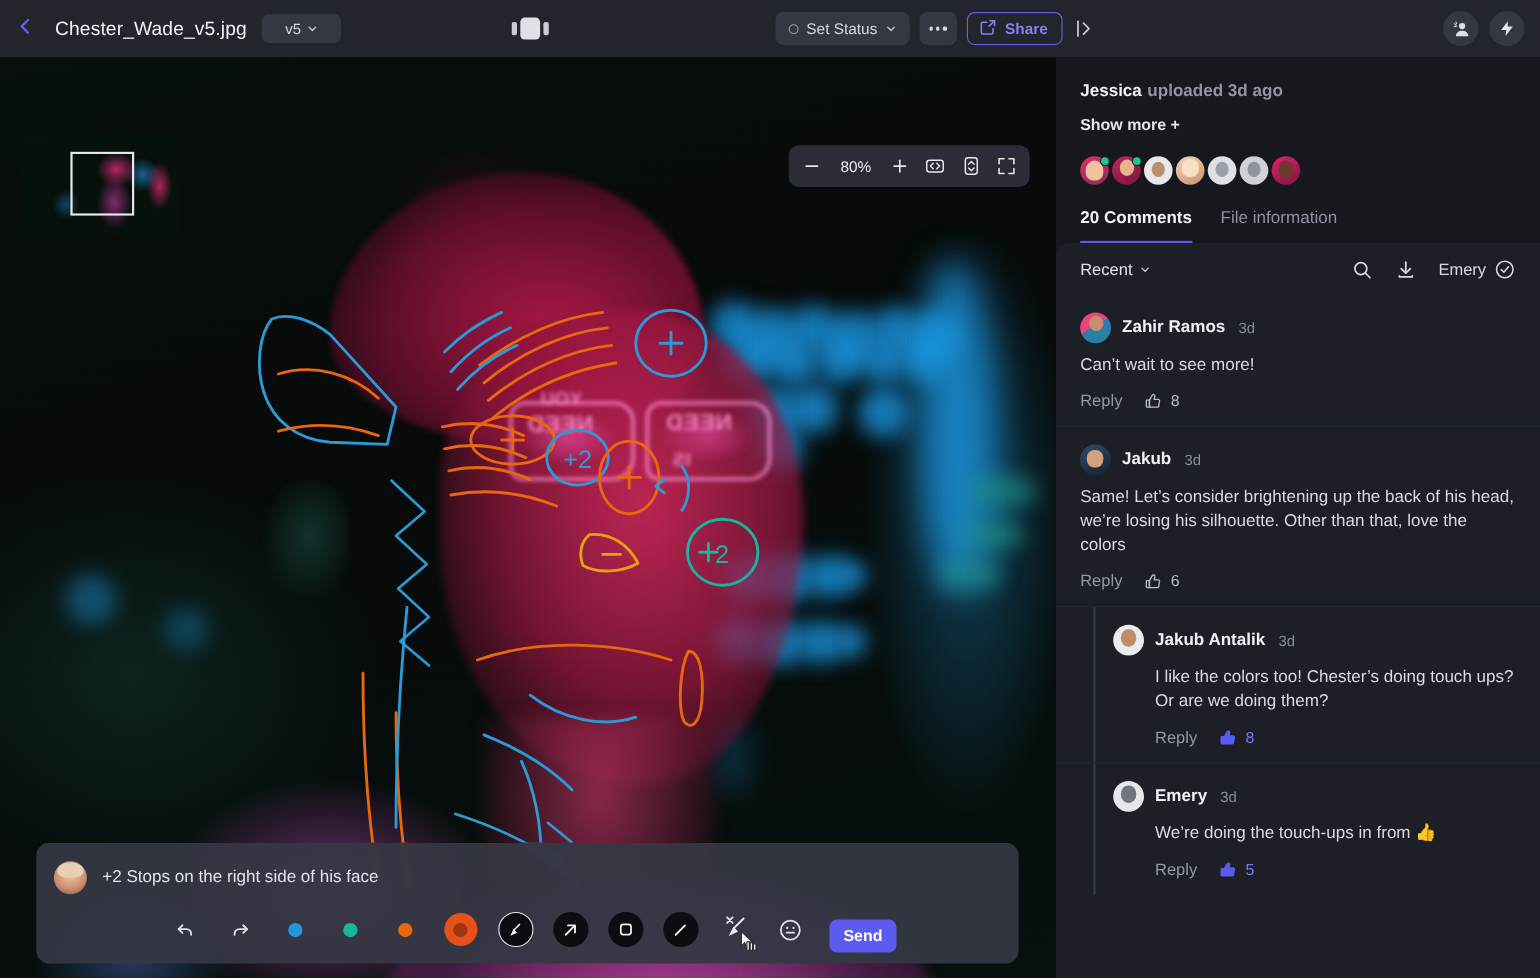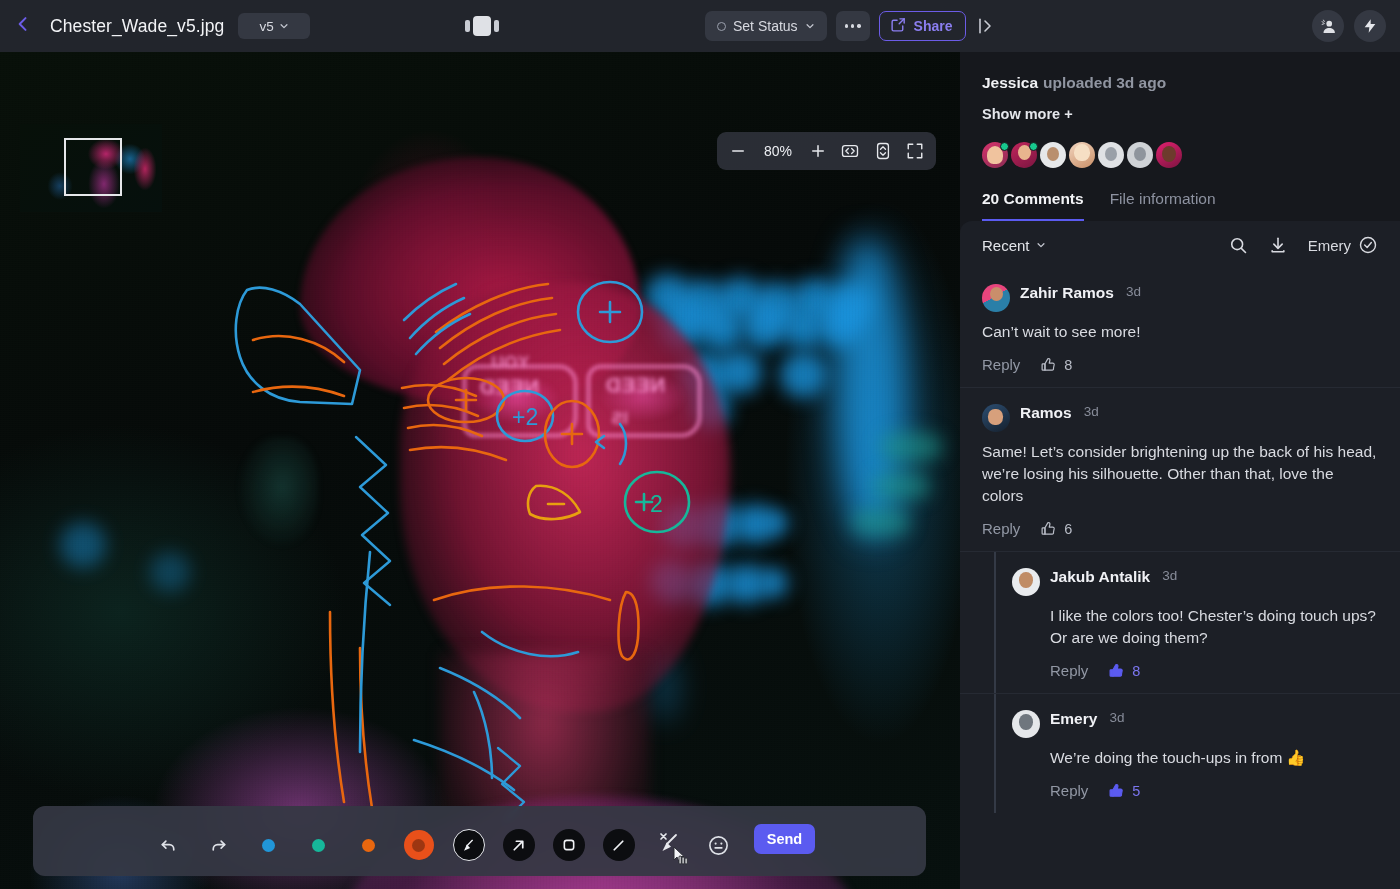--- a/index.html
+++ b/index.html
@@ -153,21 +153,21 @@
   .composer {
     position: absolute; left: 33px; right: 34px; bottom: 13px;
     background: rgba(53,56,68,.93); border-radius: 12px; z-index: 20;
     padding: 12px 16px 10px 16px; backdrop-filter: blur(4px);
   }
   .composer-row { display: flex; align-items: center; gap: 14px; min-height: 40px; }
   .composer-avatar { width: 30px; height: 30px; border-radius: 50%; overflow:hidden; flex:none;
     background: radial-gradient(circle at 50% 38%, #f2c7a8, #c98d6e 60%, #7a4a33); position:relative; }
   .composer-avatar::after { content:""; position:absolute; left:3px; top:1px; width:24px; height:14px; border-radius:50% 50% 40% 40%; background:#e5d0b2; }
   .composer-text { font-size: 15.5px; color: #e3e5ea; }
-  .tools { display: flex; align-items: flex-start; justify-content: center; gap: 0; margin-top: 6px; }
+  .tools { display: flex; align-items: flex-end; justify-content: center; gap: 0; margin-top: 6px; }
   .tool { width: 50px; height: 42px; display: flex; align-items: center; justify-content: center; cursor: pointer; position: relative; }
   .swatch { width: 13px; height: 13px; border-radius: 50%; }
   .swatch-sel { width: 30px; height: 30px; border-radius: 50%; display:flex; align-items:center; justify-content:center; }
   .swatch-sel i { width: 13px; height: 13px; border-radius: 50%; background: rgba(0,0,0,.32); display:block; }
   .tool-circle { width: 32px; height: 32px; border-radius: 50%; background: #0c0d10; display:flex; align-items:center; justify-content:center; }
   .tool-circle.sel { border: 1.8px solid #e4e6eb; background: #0c0d10; }
   .send-btn {
     background: #5b5bf0; color: #fff; border-radius: 7px; height: 30px; padding: 0 13px;
     display: flex; align-items: center; font-size: 14.5px; font-weight: 700; cursor: pointer; margin-left: 10px;
   }
@@ -193,21 +193,21 @@
   .comments-wrap { flex: 1; background: #1c1f26; border-top-left-radius: 12px; margin-left: 0; overflow: hidden; display: flex; flex-direction: column; }
   .c-toolbar { display: flex; align-items: center; padding: 14px 22px 13px 22px; }
   .c-sort { font-size: 15px; color: #e2e4e9; display: flex; align-items: center; gap: 6px; cursor: pointer; }
   .c-toolbar .spacer { flex: 1; }
   .c-tool { margin-left: 20px; display: flex; align-items: center; gap: 7px; cursor: pointer; color: #d8dae0; font-size: 15px; }
 
   .c-list { flex: 1; overflow: hidden; }
   .comment { padding: 16px 22px 14px 22px; border-top: 1px solid #262a33; position: relative; }
   .comment.reply { padding-left: 52px; }
   .thread-line { position: absolute; left: 34px; top: 0; bottom: 0; width: 1.5px; background: #343a46; }
-  .c-head { display: flex; gap: 10px; }
+  .c-head { display: flex; align-items: center; gap: 10px; }
   .c-av { width: 28px; height: 28px; border-radius: 50%; flex: none; overflow: hidden; position: relative; }
   .c-name { font-size: 15.5px; font-weight: 700; color: #f0f1f5; }
   .c-time { font-size: 13.5px; color: #878c99; margin-left: 2px; }
   .c-body { margin-top: 9px; font-size: 15.5px; line-height: 1.42; color: #d9dbe1; }
   .c-acts { margin-top: 13px; display: flex; align-items: center; gap: 20px; }
   .c-reply { font-size: 15px; color: #9298a5; cursor: pointer; }
   .c-likes { display: flex; align-items: center; gap: 7px; font-size: 14.5px; color: #b9bdc7; cursor: pointer; }
   .c-likes.liked { color: #7b76ef; }
 
   
@@ -466,20 +466,24 @@
           <svg width="18" height="18" viewBox="0 0 24 24" fill="none" stroke="#e6e8ec" stroke-width="1.9" stroke-linecap="round" stroke-linejoin="round">
               <polyline points="3 9 3 3 9 3"></polyline>
               <polyline points="15 3 21 3 21 9"></polyline>
               <polyline points="21 15 21 21 15 21"></polyline>
               <polyline points="9 21 3 21 3 15"></polyline>
             </svg>
         </span>
       </div>
 
       <div class="composer">
+        <div class="composer-row">
+          <div class="composer-avatar"></div>
+          <div class="composer-text">+2 Stops on the right side of his face</div>
+        </div>
         <div class="tools">
           <div class="tool">
             <svg width="21" height="21" viewBox="0 0 24 24" fill="none" stroke="#dfe2e8" stroke-width="1.9" stroke-linecap="round" stroke-linejoin="round">
                 <path d="M9 7 L5 11 L9 15"></path>
                 <path d="M5 11 h8 a5 5 0 0 1 5 5 v1"></path>
               </svg>
           </div>
           <div class="tool">
             <svg width="21" height="21" viewBox="0 0 24 24" fill="none" stroke="#dfe2e8" stroke-width="1.9" stroke-linecap="round" stroke-linejoin="round">
                 <path d="M15 7 L19 11 L15 15"></path>
@@ -646,21 +650,21 @@
                     <path d="M7 11l4-7a2 2 0 0 1 3 2l-1 4h5a2 2 0 0 1 2 2.3l-1 5A2 2 0 0 1 17 20H7z"></path>
                   </svg>
                 <span>8</span>
               </span>
             </div>
           </div>
 
           <div class="comment">
             <div class="c-head">
               <div class="c-av th"></div>
-              <div class="c-name">Ramos</div>
+              <div class="c-name">Jakub</div>
               <div class="c-time">3d</div>
             </div>
             <div class="c-body">Same! Let’s consider brightening up the back of his head, we’re losing his silhouette. Other than that, love the colors</div>
             <div class="c-acts">
               <span class="c-reply">Reply</span>
               <span class="c-likes">
                 <svg width="17" height="17" viewBox="0 0 24 24" fill="none" stroke="#b9bdc7" stroke-width="1.7" stroke-linejoin="round">
                     <path d="M7 11v9H4a1 1 0 0 1-1-1v-7a1 1 0 0 1 1-1z"></path>
                     <path d="M7 11l4-7a2 2 0 0 1 3 2l-1 4h5a2 2 0 0 1 2 2.3l-1 5A2 2 0 0 1 17 20H7z"></path>
                   </svg>

